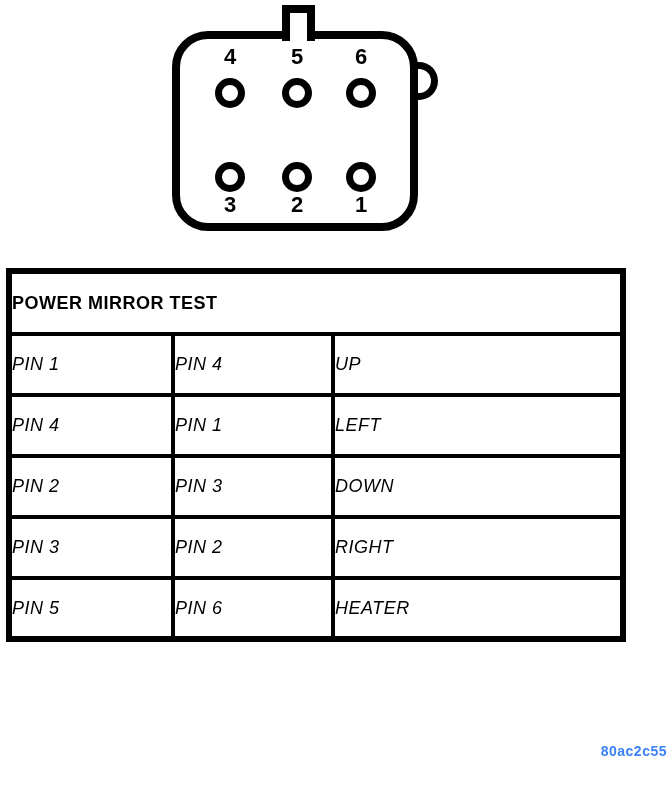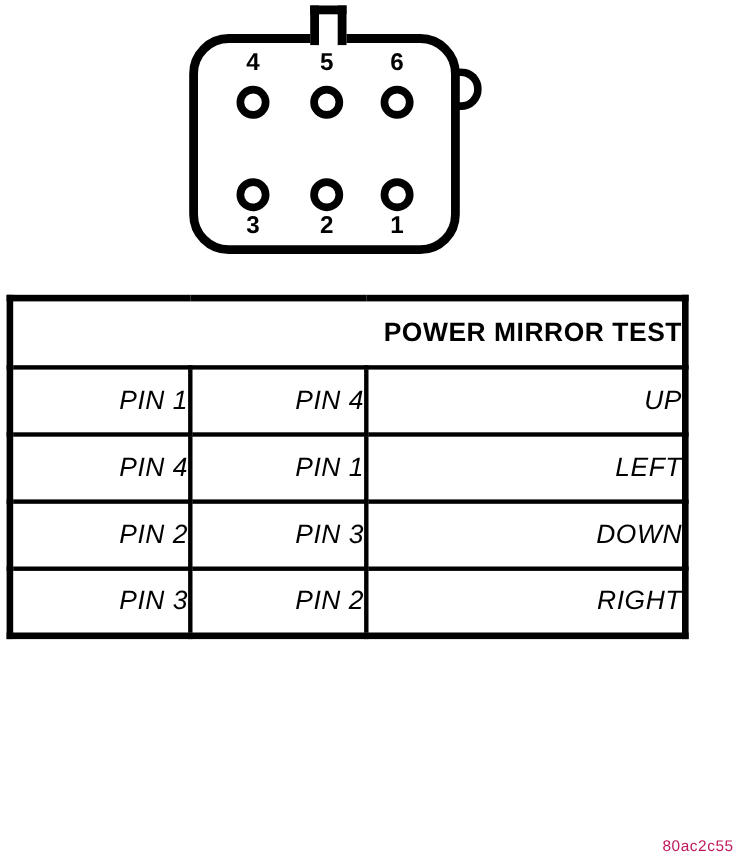--- a/index.html
+++ b/index.html
@@ -77,46 +77,47 @@
   table.test-table {
     position: absolute;
     left: 6px; top: 268px;
     width: 614px;
     border-collapse: collapse;
     table-layout: fixed;
     background: #fff;
   }
   table.test-table td {
     border: 4px solid #000;
-    text-align: right;
+    text-align: left;
     vertical-align: middle;
-    font-size: 24px;
+    font-size: 18px;
     letter-spacing: 0.5px;
     padding: 0;
   }
   table.test-table { border: 6px solid #000; }
   td.title-cell {
     font-weight: bold;
     font-size: 27px;
     height: 63px;
     letter-spacing: 1px;
   }
   tr.header-row td { height: 64px; }
   tr.data-row td { height: 61px; font-style: italic; }
   col.c1 { width: 164px; }
   col.c2 { width: 160px; }
   col.c3 { width: 290px; }
 
   
   .figure-code {
     position: absolute;
-    right: 5px; top: 761px;
+    right: 5px; top: 743px;
     font-size: 14px;
     letter-spacing: 0.5px;
-    color: #be185d;
+    color: #3b82f6;
+    font-weight: bold;
   }
 </style>
 </head>
 <body>
 
 <div class="connector">
   <div class="connector-bump"></div>
   <div class="connector-body"></div>
   <div class="connector-tab"></div>
 
@@ -160,16 +161,21 @@
     <tr class="data-row">
       <td>PIN 2</td>
       <td>PIN 3</td>
       <td>DOWN</td>
     </tr>
     <tr class="data-row">
       <td>PIN 3</td>
       <td>PIN 2</td>
       <td>RIGHT</td>
     </tr>
+    <tr class="data-row">
+      <td>PIN 5</td>
+      <td>PIN 6</td>
+      <td>HEATER</td>
+    </tr>
   </tbody>
 </table>
 
 <div class="figure-code">80ac2c55</div>
 
 </body></html>

